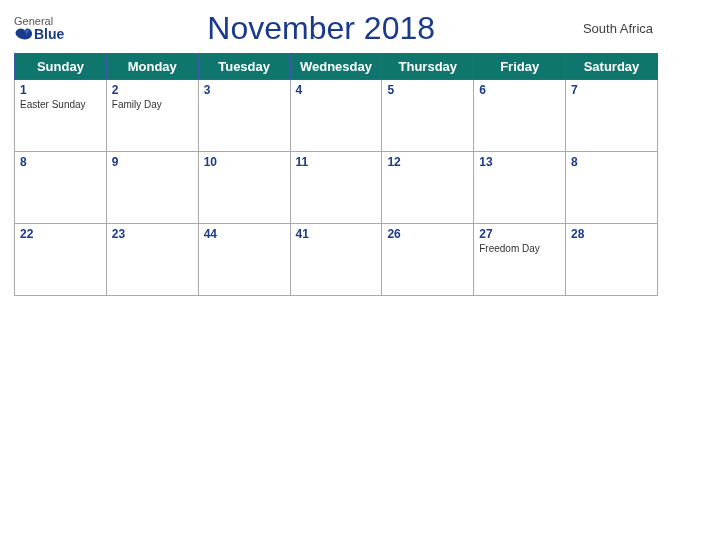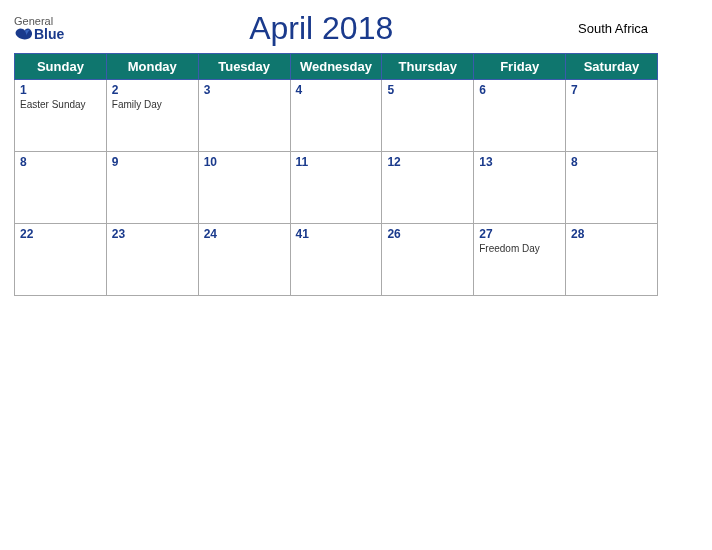--- a/index.html
+++ b/index.html
@@ -47,22 +47,22 @@
     }
     .month-title {
       font-size: 32px;
       color: #1a3a8c;
       font-weight: normal;
       text-align: center;
       flex: 1;
     }
     .country {
       font-size: 13px;
-      color: #000000;
-      text-align: left;
+      color: #404040;
+      text-align: center;
       min-width: 80px;
     }
     .calendar {
       width: 100%;
       border-collapse: collapse;
       border: 1px solid #aaa;
     }
     .calendar th {
       background-color: #0f766e;
       color: #fff;
@@ -104,21 +104,21 @@
     <div class="logo">
       <span class="logo-general">General</span>
       <span class="logo-blue">
         <svg class="logo-bird" viewBox="0 0 20 14" xmlns="http://www.w3.org/2000/svg">
           <path d="M18 2 C16 0 13 1 12 3 C10 1 7 0 4 2 C1 4 1 8 4 10 C6 12 10 13 12 13 C14 13 18 12 19 10 C21 7 20 4 18 2Z" fill="#1a3a8c"></path>
           <path d="M12 3 C13 5 14 7 14 9 C14 7 15 5 18 2" fill="#4a7ad4" opacity="0.7"></path>
         </svg>
         <span>Blue</span>
       </span>
     </div>
-    <div class="month-title">April 2018</div>
+    <div class="month-title">November 2018</div>
     <div class="country">South Africa</div>
   </div>
 
   <table class="calendar">
     <thead>
       <tr>
         <th>Sunday</th>
         <th>Monday</th>
         <th>Tuesday</th>
         <th>Wednesday</th>
@@ -177,21 +177,21 @@
           </td>
         </tr>
         <tr>
           <td>
             <span class="day-num">22</span>
           </td>
           <td>
             <span class="day-num">23</span>
           </td>
           <td>
-            <span class="day-num">24</span>
+            <span class="day-num">44</span>
           </td>
           <td>
             <span class="day-num">41</span>
           </td>
           <td>
             <span class="day-num">26</span>
           </td>
           <td>
             <span class="day-num">27</span>
             <span class="holiday">Freedom Day</span>

